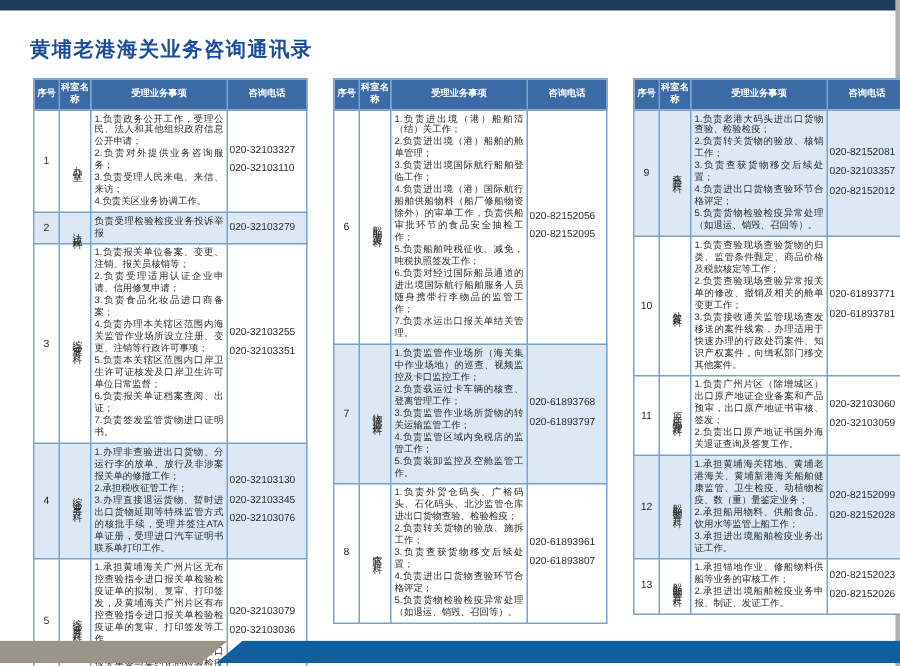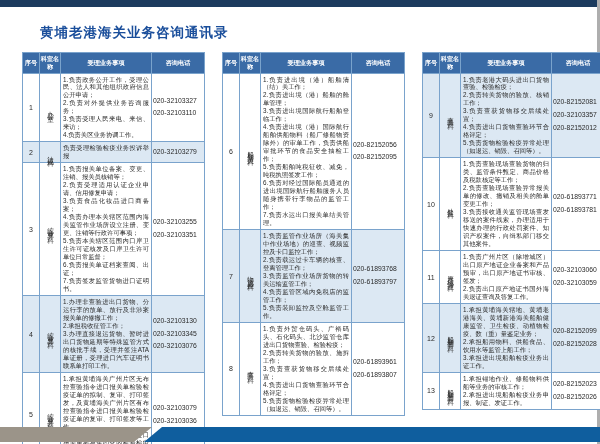--- a/index.html
+++ b/index.html
@@ -10,21 +10,21 @@
   }
   .page-edge-shadow{
     position:absolute;top:0;right:0;width:3px;height:444px;
     background:#aeaeae;z-index:0;
   }
   .top-bar{
     position:absolute;top:0;left:0;width:597px;height:7px;
     background:var(--top-bar,#1c3b5e);z-index:1;
   }
   .page-title{
-    position:absolute;top:24px;left:40px;
+    position:absolute;top:24px;left:20px;
     font-size:13.5px;font-weight:bold;color:var(--title-color,#1a4e9b);
     letter-spacing:1px;z-index:1;
   }
   .tables-wrap{
     position:absolute;top:52px;left:22px;width:568px;
     display:flex;gap:17px;align-items:flex-start;z-index:1;
   }
   table.dir{
     width:178px;border-collapse:collapse;table-layout:fixed;
     background:#ffffff;

